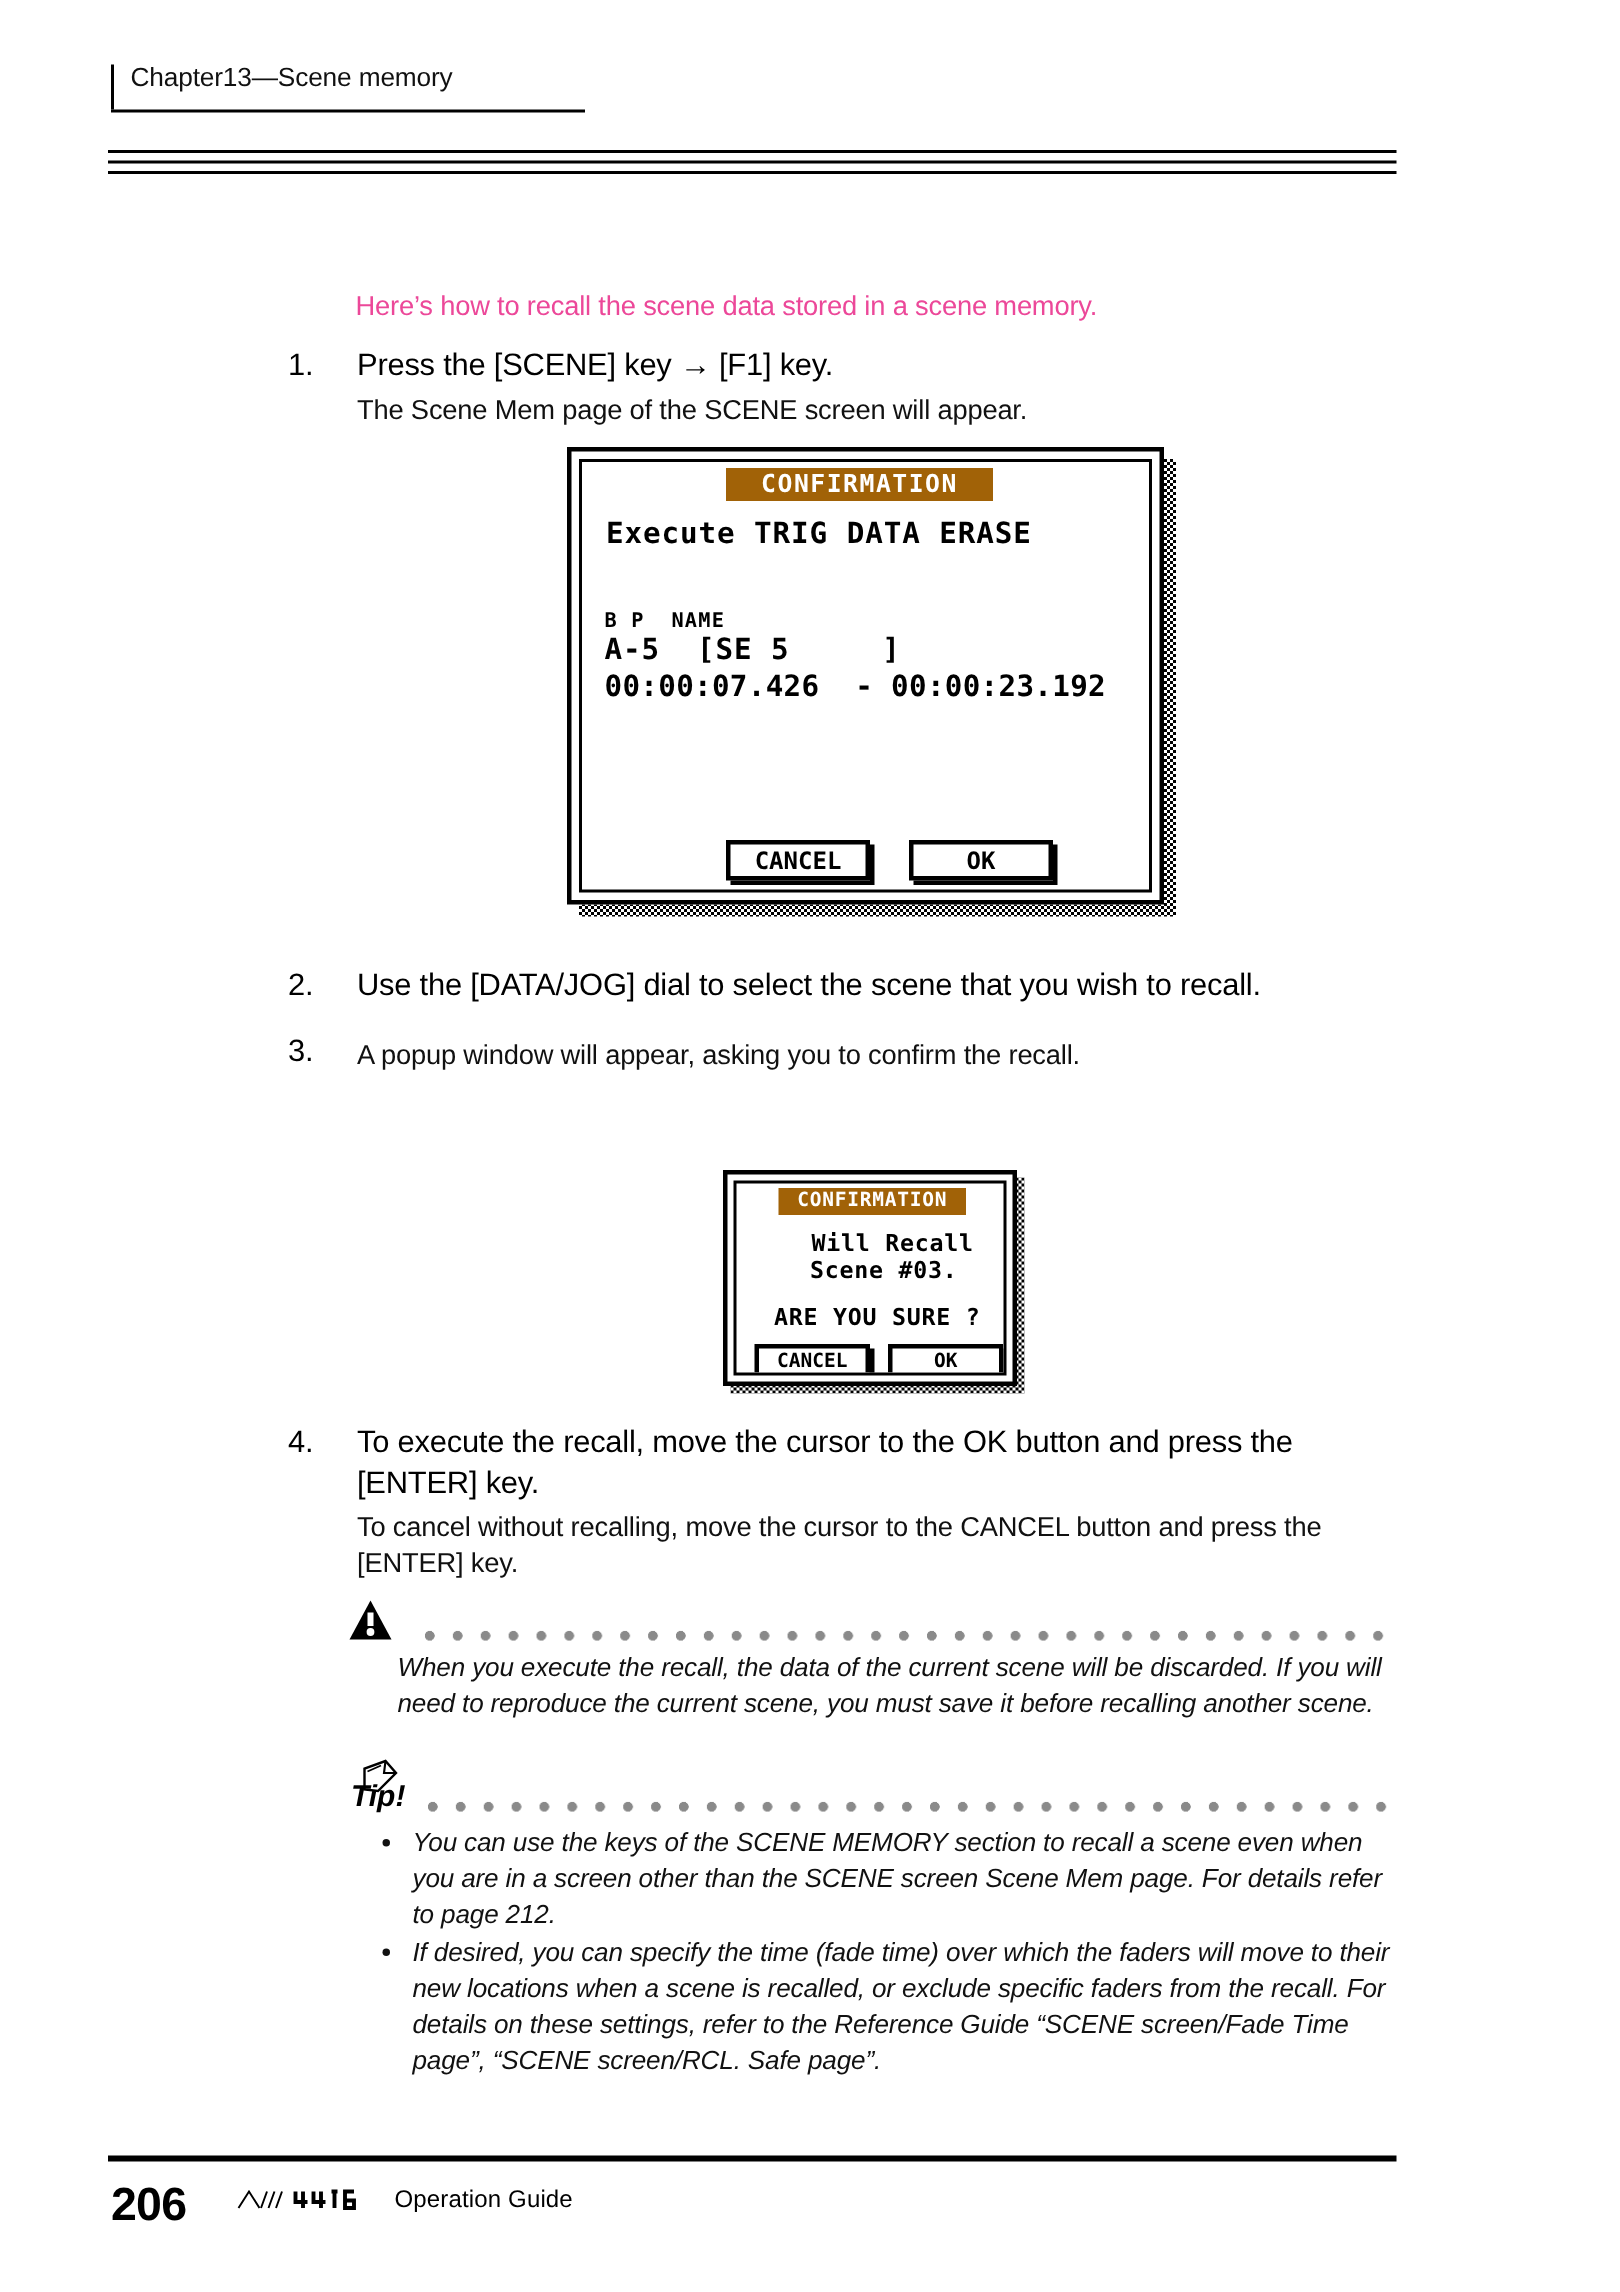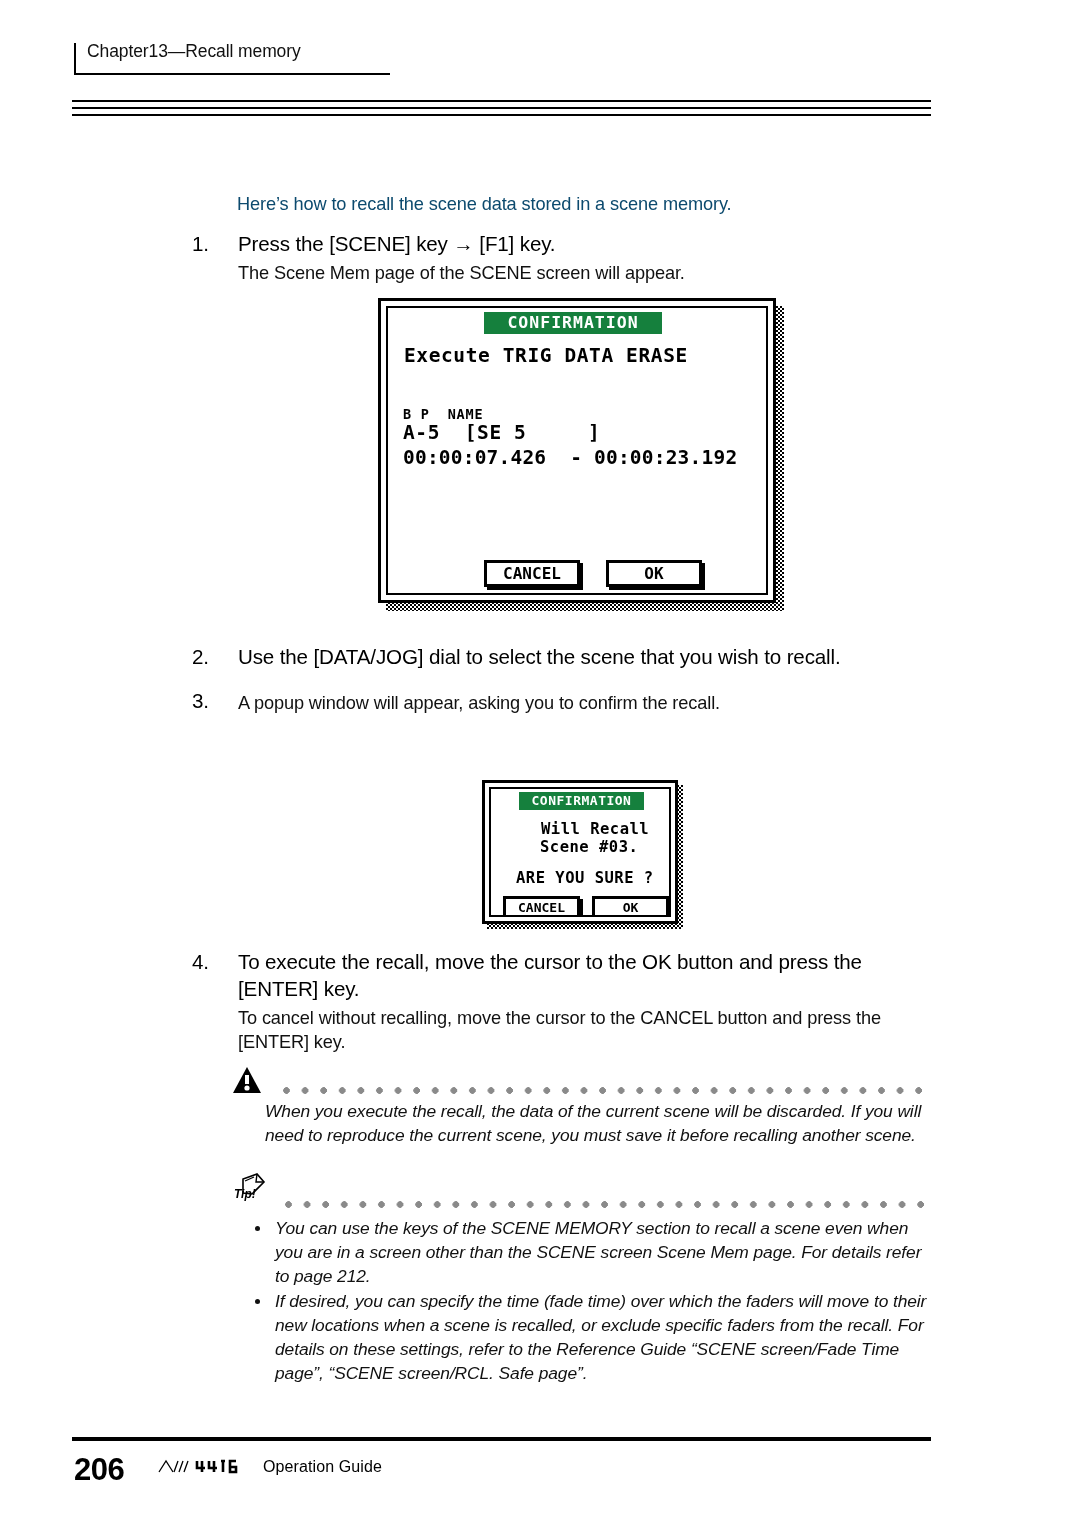--- a/index.html
+++ b/index.html
@@ -80,21 +80,21 @@
     padding: 6px 0 10px 42px;
     line-height: 1.12;
     white-space: pre;
   }
 
   
   .body-para {
     position: absolute;
     font-size: 18.2px;
     line-height: 1.34;
-    color: #0c4a6e;
+    color: #ec4899;
     letter-spacing: -0.12px;
   }
   .step {
     position: absolute;
     font-size: 20.6px;
     line-height: 1.3;
     letter-spacing: -0.15px;
     color: #000;
   }
   .step-num {
@@ -150,21 +150,21 @@
   }
   .lcd-text {
     font-family: "DejaVu Sans Mono", monospace;
     font-weight: bold;
     color: #000;
     white-space: pre;
     position: absolute;
   }
   .lcd-titlebar {
     position: absolute;
-    background: #15803d;
+    background: #a16207;
     color: #ffffff;
     font-family: "DejaVu Sans Mono", monospace;
     font-weight: bold;
     white-space: pre;
     text-align: center;
     letter-spacing: 1px;
     box-sizing: border-box;
   }
   .lcd-btn {
     position: absolute;
@@ -251,21 +251,21 @@
     height: 20px;
   }
 </style>
 </head>
 <body>
 
 <div class="page">
 
   <div class="header">
     <div class="header-bar"></div>
-    <div class="header-text">Chapter13—Recall memory</div>
+    <div class="header-text">Chapter13—Scene memory</div>
     <div class="header-rule"></div>
   </div>
 
   <div class="title-block">
     <div class="rule-double-top"></div>
     <div class="rule-double-bottom"></div>
   </div>
 
   <div class="body-para" style="left:237px; top:192px; width:690px;">Here’s how to recall the scene data stored in a scene memory.</div>
 
@@ -345,21 +345,21 @@
     <div class="callout-text" style="left:33px; top:33px; width:686px;">When you execute the recall, the data of the current scene will be discarded. If you will need to reproduce the current scene, you must save it before recalling another scene.</div>
   </div>
 
   <div class="callout" style="left:232px; top:1176px; width:700px;">
 
     <svg class="tip-icon" style="left:-2px; top:-4px;" width="48" height="38" viewBox="0 0 48 38">
       <path d="M13 21 L13 7 L27 2 L34 10 L22 22 Z" fill="#ffffff" stroke="#000" stroke-width="1.6"></path>
       <path d="M27 2 L26 10 L34 10" fill="none" stroke="#000" stroke-width="1.4"></path>
       <path d="M15 9 L24 5" stroke="#000" stroke-width="1.2"></path>
     </svg>
-    <div style="position:absolute; left:2px; top:11px; font-size:12px; font-weight:700; font-style:italic; color:#000;">Tip!</div>
+    <div style="position:absolute; left:2px; top:11px; font-size:20px; font-weight:700; font-style:italic; color:#000;">Tip!</div>
 
     <div class="dot-rule" style="left:52px; top:24px; width:648px;"></div>
 
     <div class="bullet-list" style="left:17px; top:40px; width:686px;">
       <div class="bullet-item">
         <span class="bullet-dot"></span>
         <span>You can use the keys of the SCENE MEMORY section to recall a scene even when you are in a screen other than the SCENE screen Scene Mem page. For details refer to page 212.</span>
       </div>
       <div class="bullet-item">
         <span class="bullet-dot"></span>

